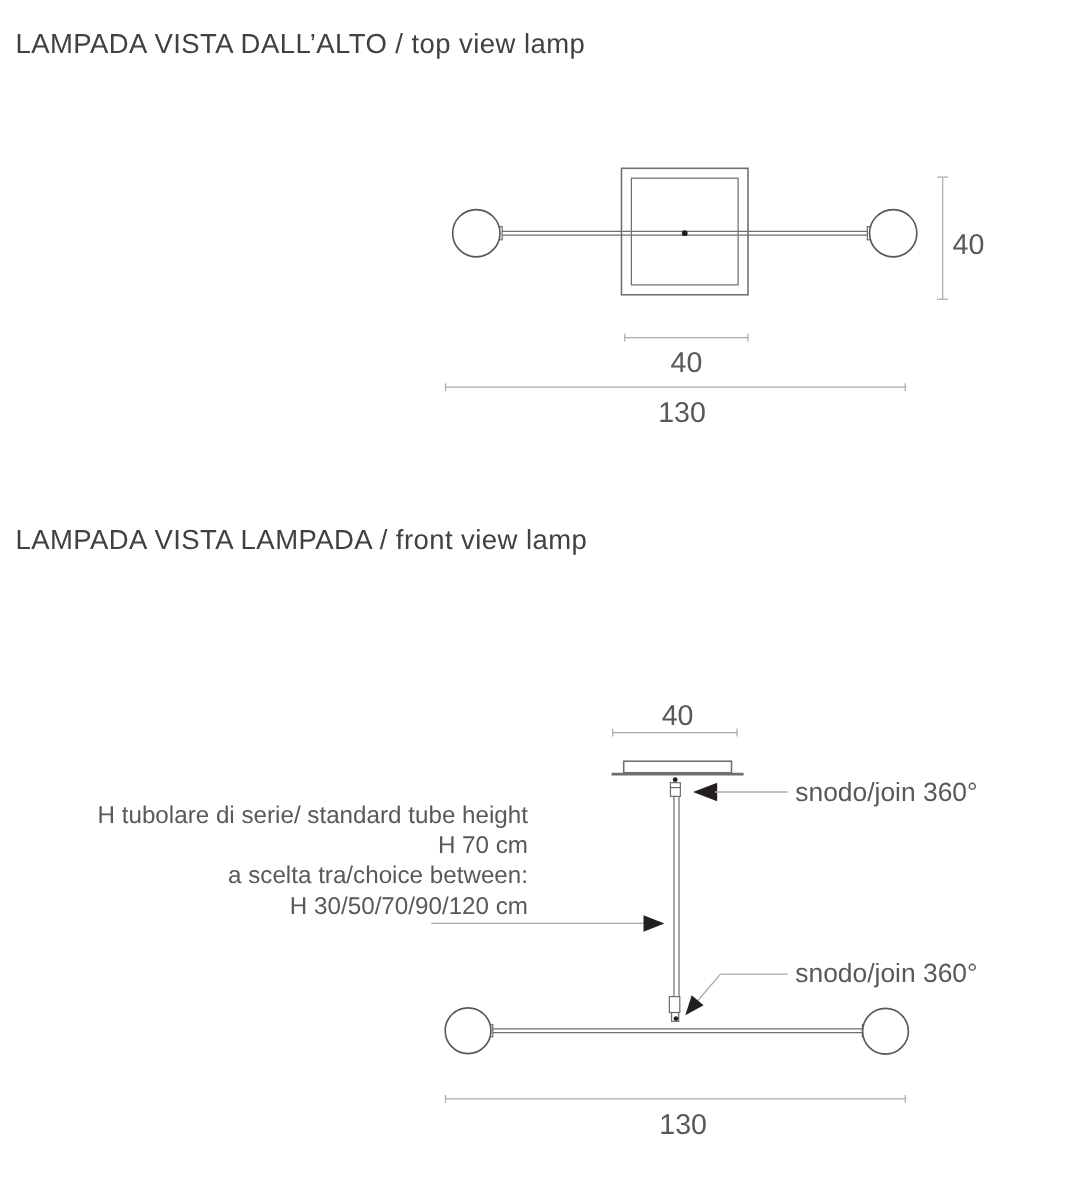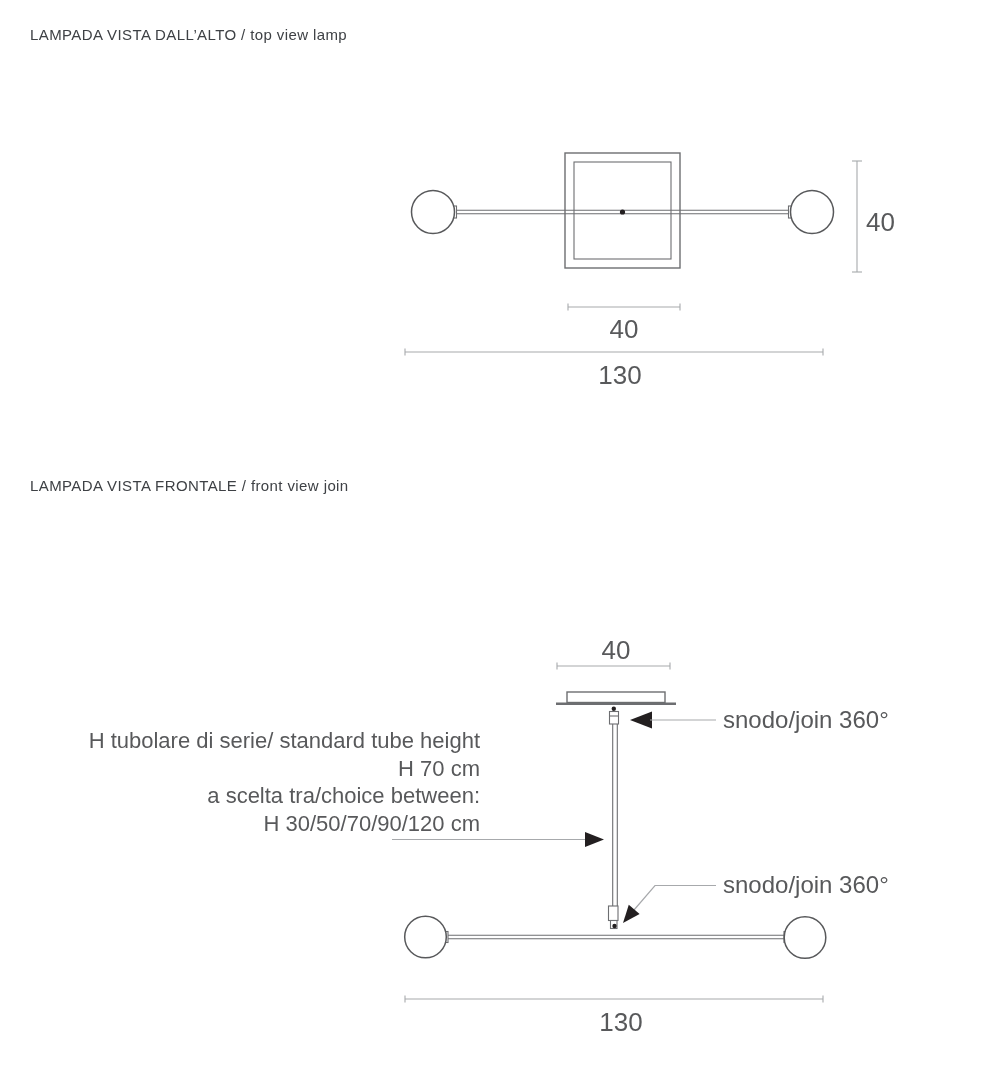--- a/index.html
+++ b/index.html
@@ -5,22 +5,22 @@
   * { margin:0; padding:0; box-sizing:border-box; }
   html,body { width:986px; height:1080px; }
   body {
     position:relative;
     background:#ffffff;
     font-family:"Liberation Sans", sans-serif;
     overflow:hidden;
   }
   .title {
     position:absolute;
-    left:30px;
-    font-size:15px;
+    left:14px;
+    font-size:25px;
     letter-spacing:0.4px;
     color:var(--title,#3e4145);
     white-space:nowrap;
     text-align:center;
   }
   #title-top   { top:26px; }
   #title-front { top:477px; }
   #drawing { position:absolute; left:0; top:0; }
   svg text { font-family:"Liberation Sans", sans-serif; }
   .outline  { fill:none; stroke:var(--line,#6d6e71); stroke-width:1.4; }
@@ -33,21 +33,21 @@
   .dimtext  { fill:var(--label,#58595b); font-size:26px; }
   .labeltext{ fill:var(--label,#58595b); font-size:24px; }
   .notetext { fill:var(--label,#58595b); font-size:22px; }
   .blk      { fill:var(--black,#231f20); stroke:none; }
   .nub      { fill:#ffffff; stroke:var(--line,#6d6e71); stroke-width:1.1; }
 </style>
 </head>
 <body>
 
 <div id="title-top" class="title">LAMPADA VISTA DALL’ALTO / top view lamp</div>
-<div id="title-front" class="title">LAMPADA VISTA FRONTALE / front view join</div>
+<div id="title-front" class="title">LAMPADA VISTA LAMPADA / front view lamp</div>
 
 <svg id="drawing" width="986" height="1080" viewBox="0 0 986 1080" xmlns="http://www.w3.org/2000/svg">
 
   <g>
 
     <line class="rod" x1="455" y1="210.3" x2="791" y2="210.3"></line>
     <line class="rod" x1="455" y1="213.7" x2="791" y2="213.7"></line>
 
     <rect class="outline" x="565" y="153" width="115" height="115"></rect>
     <rect class="outline2" x="574" y="162" width="97" height="97"></rect>

